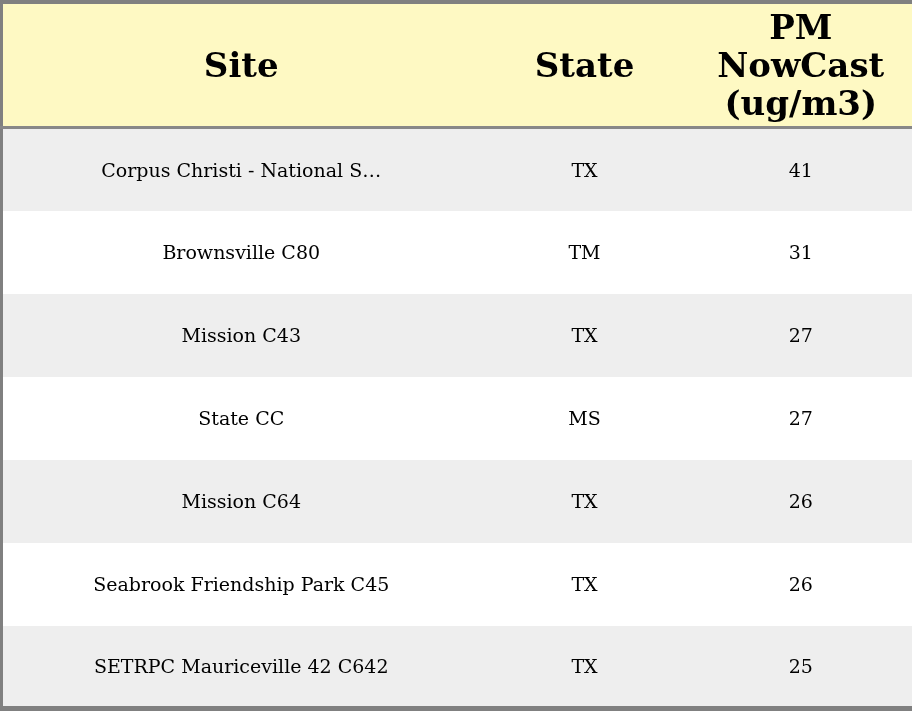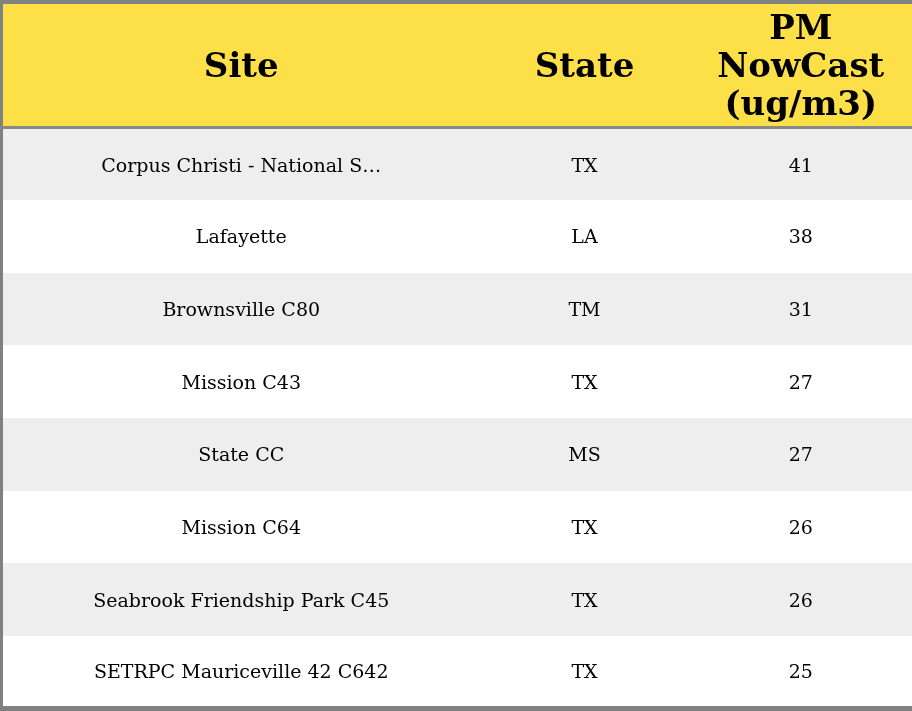--- a/index.html
+++ b/index.html
@@ -22,21 +22,21 @@
     background: #ffffff;
     border: 3px solid #808080;
     border-top-width: 4px;
     border-bottom-width: 5px;
   }
   col.col-site  { width: 478px; }
   col.col-state { width: 210px; }
   col.col-pm    { width: 224px; }
 
   thead th {
-    background: #fde047;
+    background: #fef9c3;
     font-size: 34px;
     font-weight: bold;
     text-align: center;
     vertical-align: middle;
     height: 122px;
     line-height: 1.12;
     border-bottom: 3px solid #888888;
     padding: 0;
   }
   .pm-head-constrain {
@@ -78,25 +78,20 @@
       </th>
     </tr>
   </thead>
   <tbody id="rows-body">
   <tr>
     <td>Corpus Christi - National S…</td>
     <td>TX</td>
     <td>41</td>
   </tr>
 
-  <tr>
-    <td>Lafayette</td>
-    <td>LA</td>
-    <td>38</td>
-  </tr>
 
 
   <tr>
     <td>Brownsville C80</td>
     <td>TM</td>
     <td>31</td>
   </tr>
 
 
   <tr>

